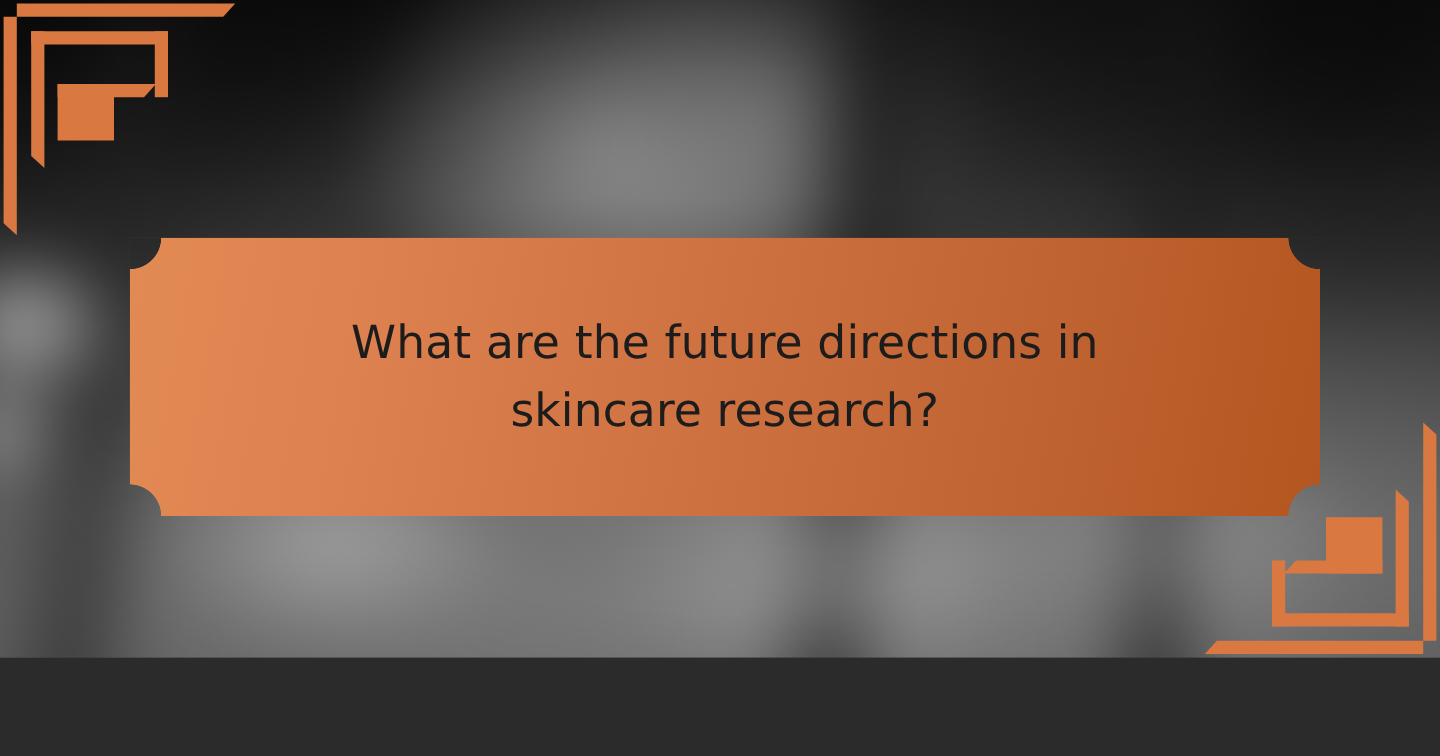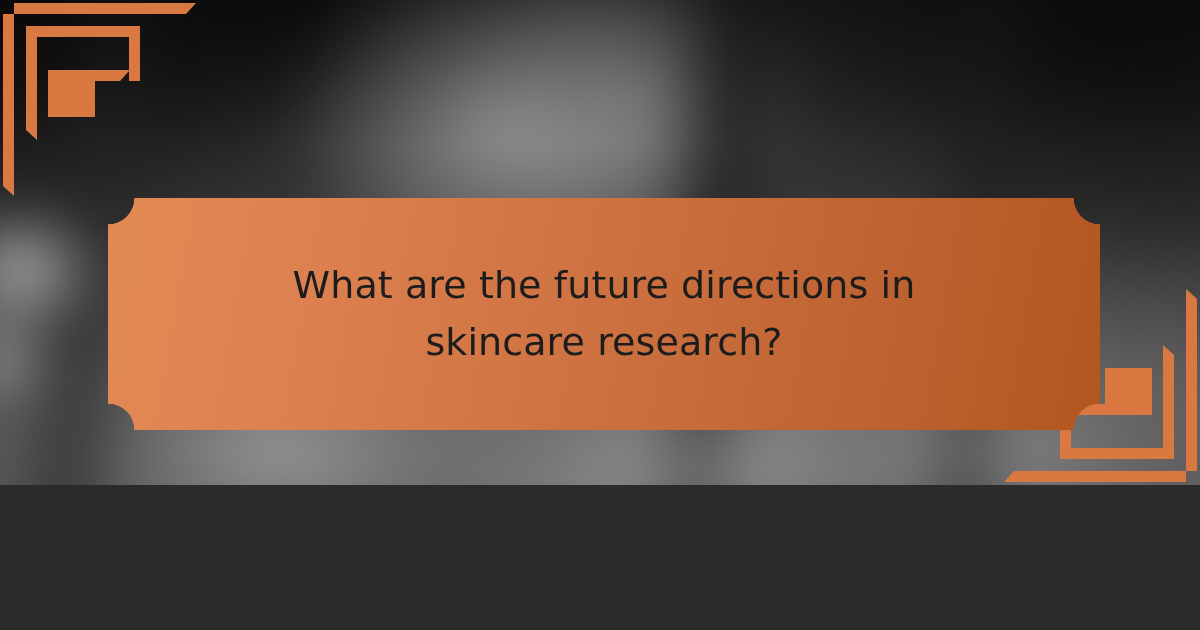--- a/index.html
+++ b/index.html
@@ -7,21 +7,21 @@
     padding: 0;
     width: 1200px;
     height: 630px;
     overflow: hidden;
     background: #2b2b2b;
   }
 
   .canvas {
     position: relative;
     width: 1200px;
-    height: 485px;
+    height: 548px;
     overflow: hidden;
     font-family: "DejaVu Sans", "Liberation Sans", sans-serif;
   }
 
   
   .bg-photo {
     position: absolute;
     left: -60px;
     top: -60px;
     width: 1320px;

